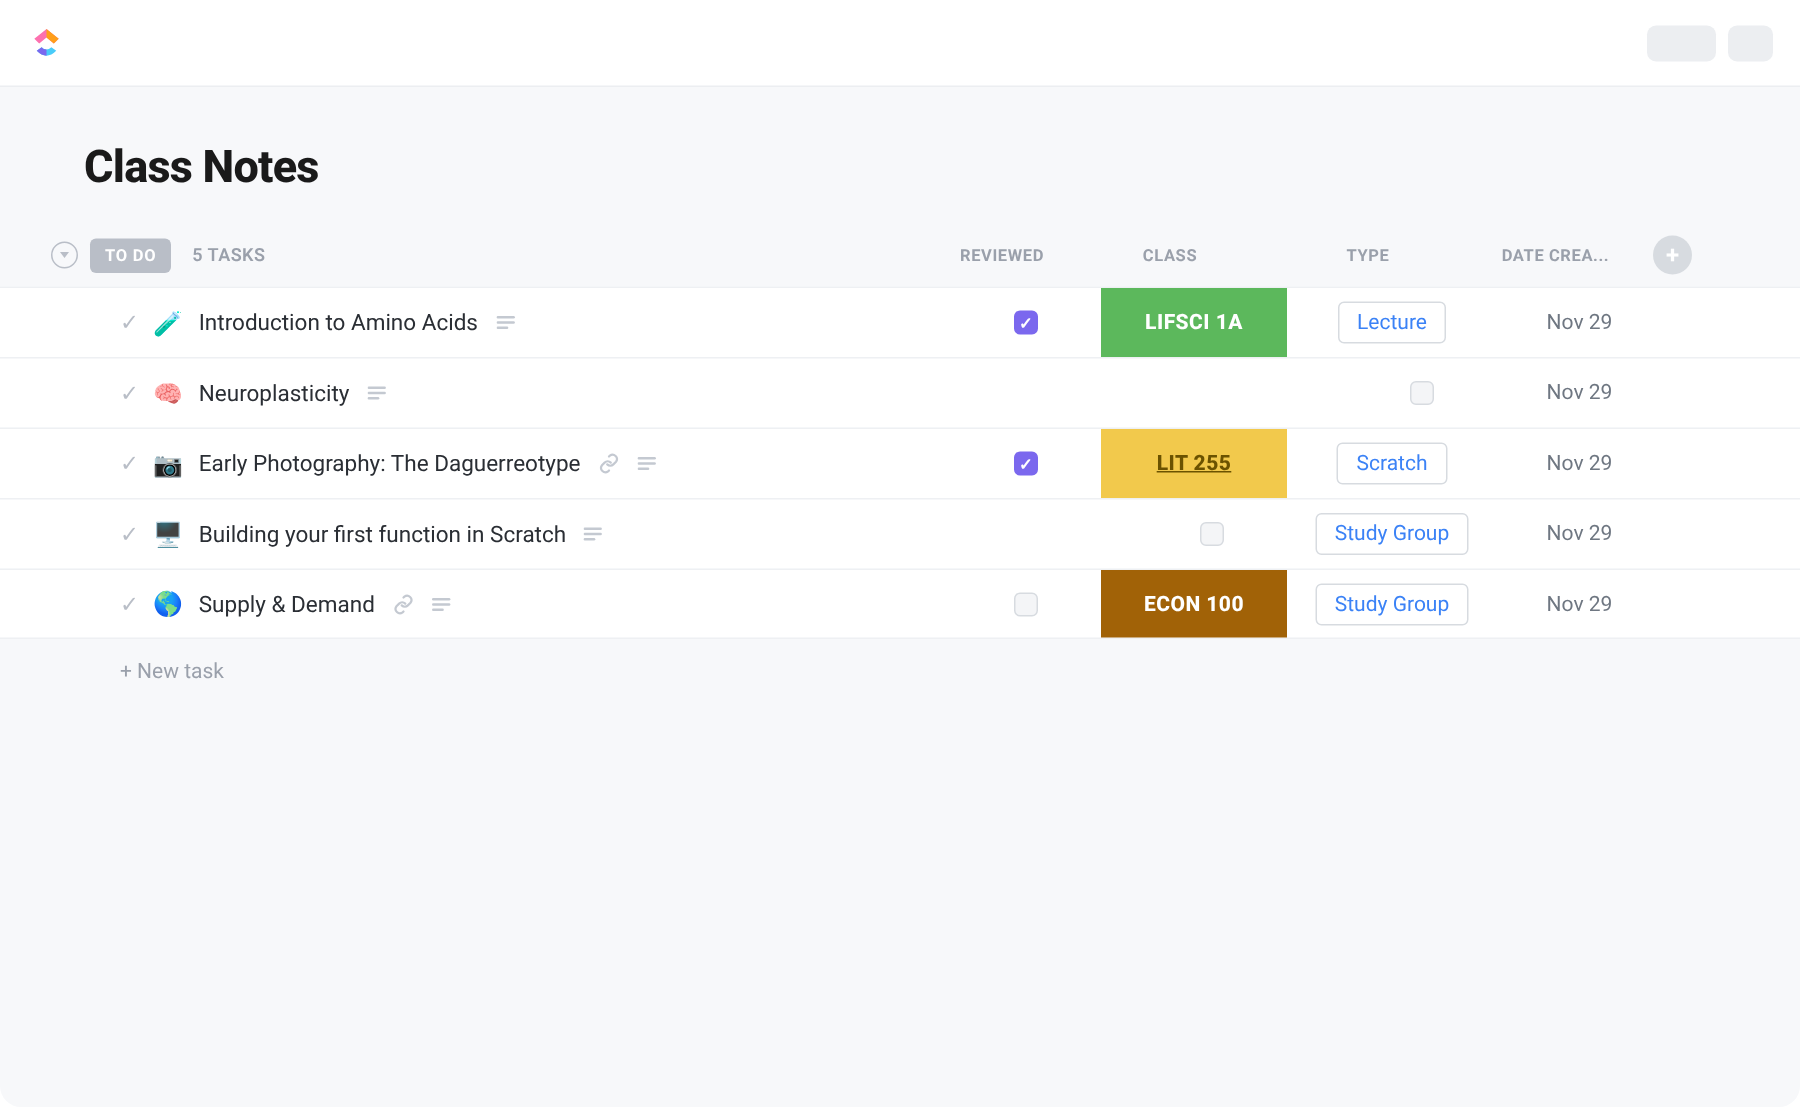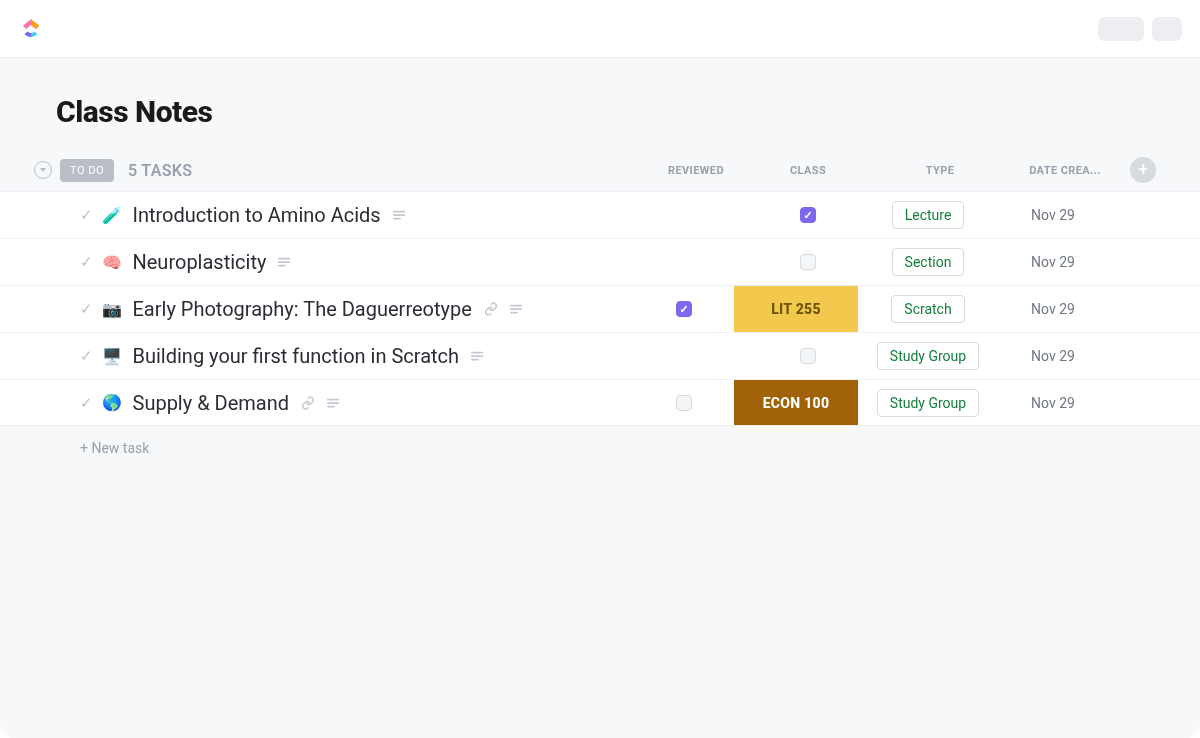--- a/index.html
+++ b/index.html
@@ -77,35 +77,35 @@
   .collapse-caret {
     width: 0; height: 0;
     border-left: 3px solid transparent;
     border-right: 3px solid transparent;
     border-top: 4px solid #b9bec7;
   }
   .status-label {
     background: #b9bec7;
     color: #fff;
     font-size: 11px;
-    font-weight: 400;
+    font-weight: 700;
     letter-spacing: 0.5px;
     padding: 5px 10px;
     border-radius: 4px;
     margin-right: 14px;
   }
   .task-count {
     color: #9aa0ab;
-    font-size: 16px;
+    font-size: 12px;
     font-weight: 600;
     letter-spacing: 0.3px;
   }
   .column-heads {
     position: absolute;
-    right: 44px;
+    right: 72px;
     display: flex;
     align-items: center;
     top: 0;
     height: 100%;
   }
   .col-head {
     font-size: 11px;
     font-weight: 700;
     color: #9aa0ab;
     letter-spacing: 0.4px;
@@ -157,21 +157,21 @@
   .check-icon {
     color: #b9bec7;
     font-size: 15px;
     flex: 0 0 auto;
   }
   .task-emoji {
     font-size: 16px;
     flex: 0 0 auto;
   }
   .task-title {
-    font-size: 20px;
+    font-size: 15px;
     color: #2a2e34;
     white-space: nowrap;
   }
   .doc-icon, .link-icon {
     color: #c4c9d1;
     font-size: 13px;
     margin-left: 2px;
   }
   .link-icon svg, .doc-icon svg { display:block; }
 
@@ -221,21 +221,21 @@
     font-weight: 800;
     font-size: 14px;
     letter-spacing: 0.3px;
   }
 
   .type-tag {
     border: 1px solid #d7dbe0;
     border-radius: 4px;
     padding: 5px 12px;
     font-size: 14px;
-    color: #15803d;
+    color: #3b82f6;
     background: #fff;
   }
   .date-text {
     color: #6f7782;
     font-size: 14px;
   }
 
   .new-task {
     padding: 14px 0 0 80px;
     color: #9aa0ab;
@@ -292,20 +292,23 @@
                 <rect x="0" y="1" width="14" height="2" rx="1" fill="#c4c9d1"></rect>
                 <rect x="0" y="5" width="14" height="2" rx="1" fill="#c4c9d1"></rect>
                 <rect x="0" y="9" width="9" height="2" rx="1" fill="#c4c9d1"></rect>
               </svg>
             </span>
           </div>
           <div class="task-cells">
             <div class="cell reviewed">
               <div class="checkbox checked"></div>
             </div>
+            <div class="cell class">
+              <div class="class-pill" style="background: rgb(92, 184, 92); color: rgb(255, 255, 255);">LIFSCI 1A</div>
+            </div>
             <div class="cell type">
               <div class="type-tag">Lecture</div>
             </div>
             <div class="cell date">
               <span class="date-text">Nov 29</span>
             </div>
             <div class="spacer-col"></div>
           </div>
         </div>
         <div class="task-row">
@@ -318,23 +321,20 @@
                 <rect x="0" y="1" width="14" height="2" rx="1" fill="#c4c9d1"></rect>
                 <rect x="0" y="5" width="14" height="2" rx="1" fill="#c4c9d1"></rect>
                 <rect x="0" y="9" width="9" height="2" rx="1" fill="#c4c9d1"></rect>
               </svg>
             </span>
           </div>
           <div class="task-cells">
             <div class="cell reviewed">
               <div class="checkbox"></div>
             </div>
-            <div class="cell type">
-              <div class="type-tag">Section</div>
-            </div>
             <div class="cell date">
               <span class="date-text">Nov 29</span>
             </div>
             <div class="spacer-col"></div>
           </div>
         </div>
         <div class="task-row">
           <div class="task-left">
             <span class="check-icon">✓</span>
             <span class="task-emoji">📷</span>
@@ -351,21 +351,21 @@
                 <rect x="0" y="5" width="14" height="2" rx="1" fill="#c4c9d1"></rect>
                 <rect x="0" y="9" width="9" height="2" rx="1" fill="#c4c9d1"></rect>
               </svg>
             </span>
           </div>
           <div class="task-cells">
             <div class="cell reviewed">
               <div class="checkbox checked"></div>
             </div>
             <div class="cell class">
-              <div class="class-pill" style="background: rgb(242, 201, 76); color: rgb(107, 82, 0);">LIT 255</div>
+              <div class="class-pill" style="background: rgb(242, 201, 76); color: rgb(107, 82, 0); text-decoration: underline;">LIT 255</div>
             </div>
             <div class="cell type">
               <div class="type-tag">Scratch</div>
             </div>
             <div class="cell date">
               <span class="date-text">Nov 29</span>
             </div>
             <div class="spacer-col"></div>
           </div>
         </div>

